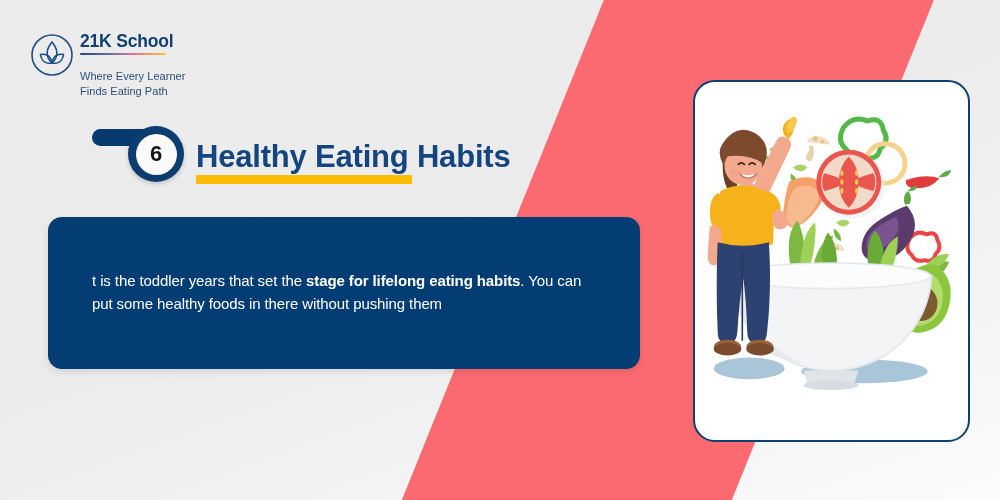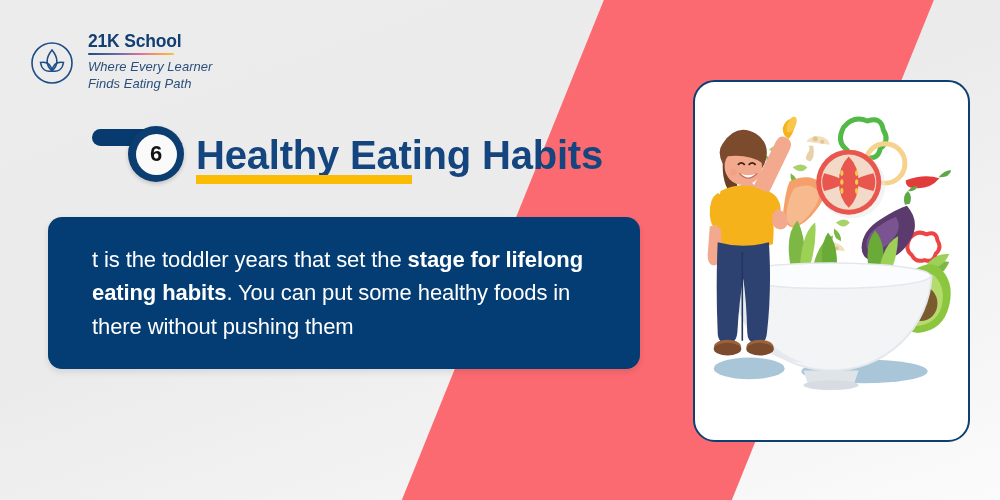--- a/index.html
+++ b/index.html
@@ -30,45 +30,44 @@
     transform: skewX(-22deg);
     transform-origin: top left;
   }
 
   
   .logo {
     position: absolute;
     left: 30px;
     top: 33px;
     display: flex;
-    align-items: center;
-    gap: 14px;
+    align-items: flex-start;
+    gap: 6px;
   }
   .logo-mark { width: 44px; height: 44px; flex: none; }
   .logo-text { display: flex; flex-direction: column; line-height: 1; }
   .logo-title {
     font-size: 17.5px;
     font-weight: bold;
     color: #123f73;
     letter-spacing: -0.2px;
   }
   .logo-rule {
     height: 2.5px;
     width: 86px;
     margin-top: 2px;
     background: linear-gradient(90deg, #1b4a86 0%, #6d6aa8 35%, #e86f9a 62%, #f6a44e 85%, #f4c04a 100%);
     border-radius: 2px;
   }
   .logo-tag {
-    margin-top: 3px;
-    font-size: 13px;
+    margin-top: 14px;
+    font-size: 11px;
     color: #2a4f7c;
     line-height: 1.32;
     letter-spacing: 0.05px;
-    font-style: italic;
   }
 
   
   .badge-wrap {
     position: absolute;
     left: 92px;
     top: 126px;
     width: 96px;
     height: 56px;
   }
@@ -107,22 +106,22 @@
     font-size: 22px;
     font-weight: bold;
     color: #141414;
     line-height: 1;
   }
 
   
   .heading {
     position: absolute;
     left: 196px;
-    top: 133px;
-    font-size: 40px;
+    top: 139px;
+    font-size: 31px;
     font-weight: bold;
     color: #14457f;
     letter-spacing: -0.2px;
     white-space: nowrap;
   }
   .heading-underline {
     position: absolute;
     left: 196px;
     top: 175px;
     width: 216px;
@@ -138,21 +137,21 @@
     width: 592px;
     height: 152px;
     background: #043d74;
     border-radius: 14px;
     box-shadow: 0 3px 7px rgba(0,0,0,0.10);
     display: flex;
     align-items: center;
   }
   .text-card p {
     color: #ffffff;
-    font-size: 22px;
+    font-size: 15px;
     line-height: 1.52;
     padding: 0 44px 0 44px;
     letter-spacing: -0.1px;
   }
   .text-card strong { font-weight: bold; }
 
   
   .illus-card {
     position: absolute;
     left: 693px;

